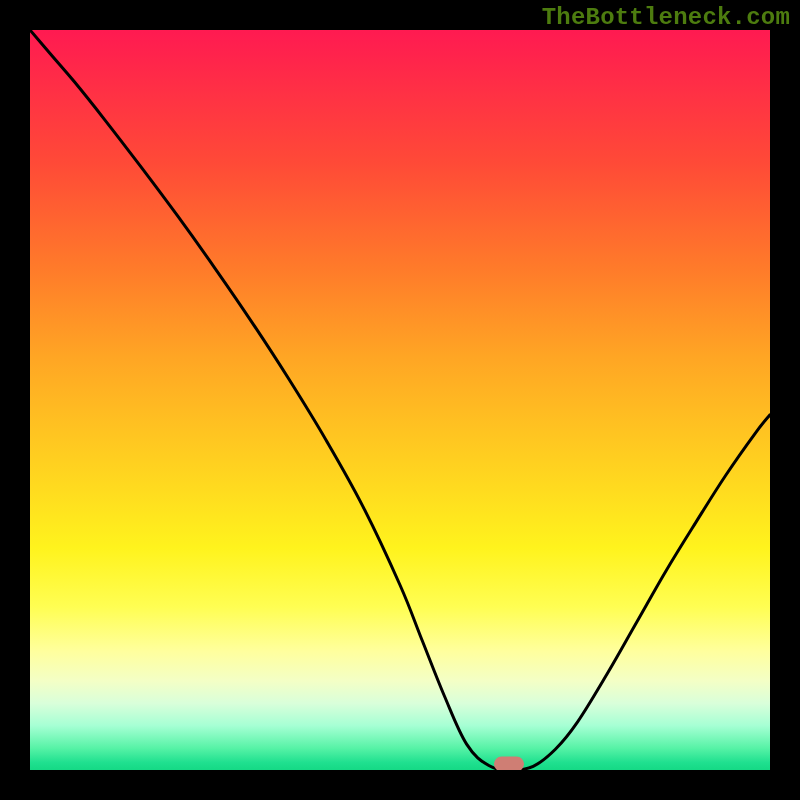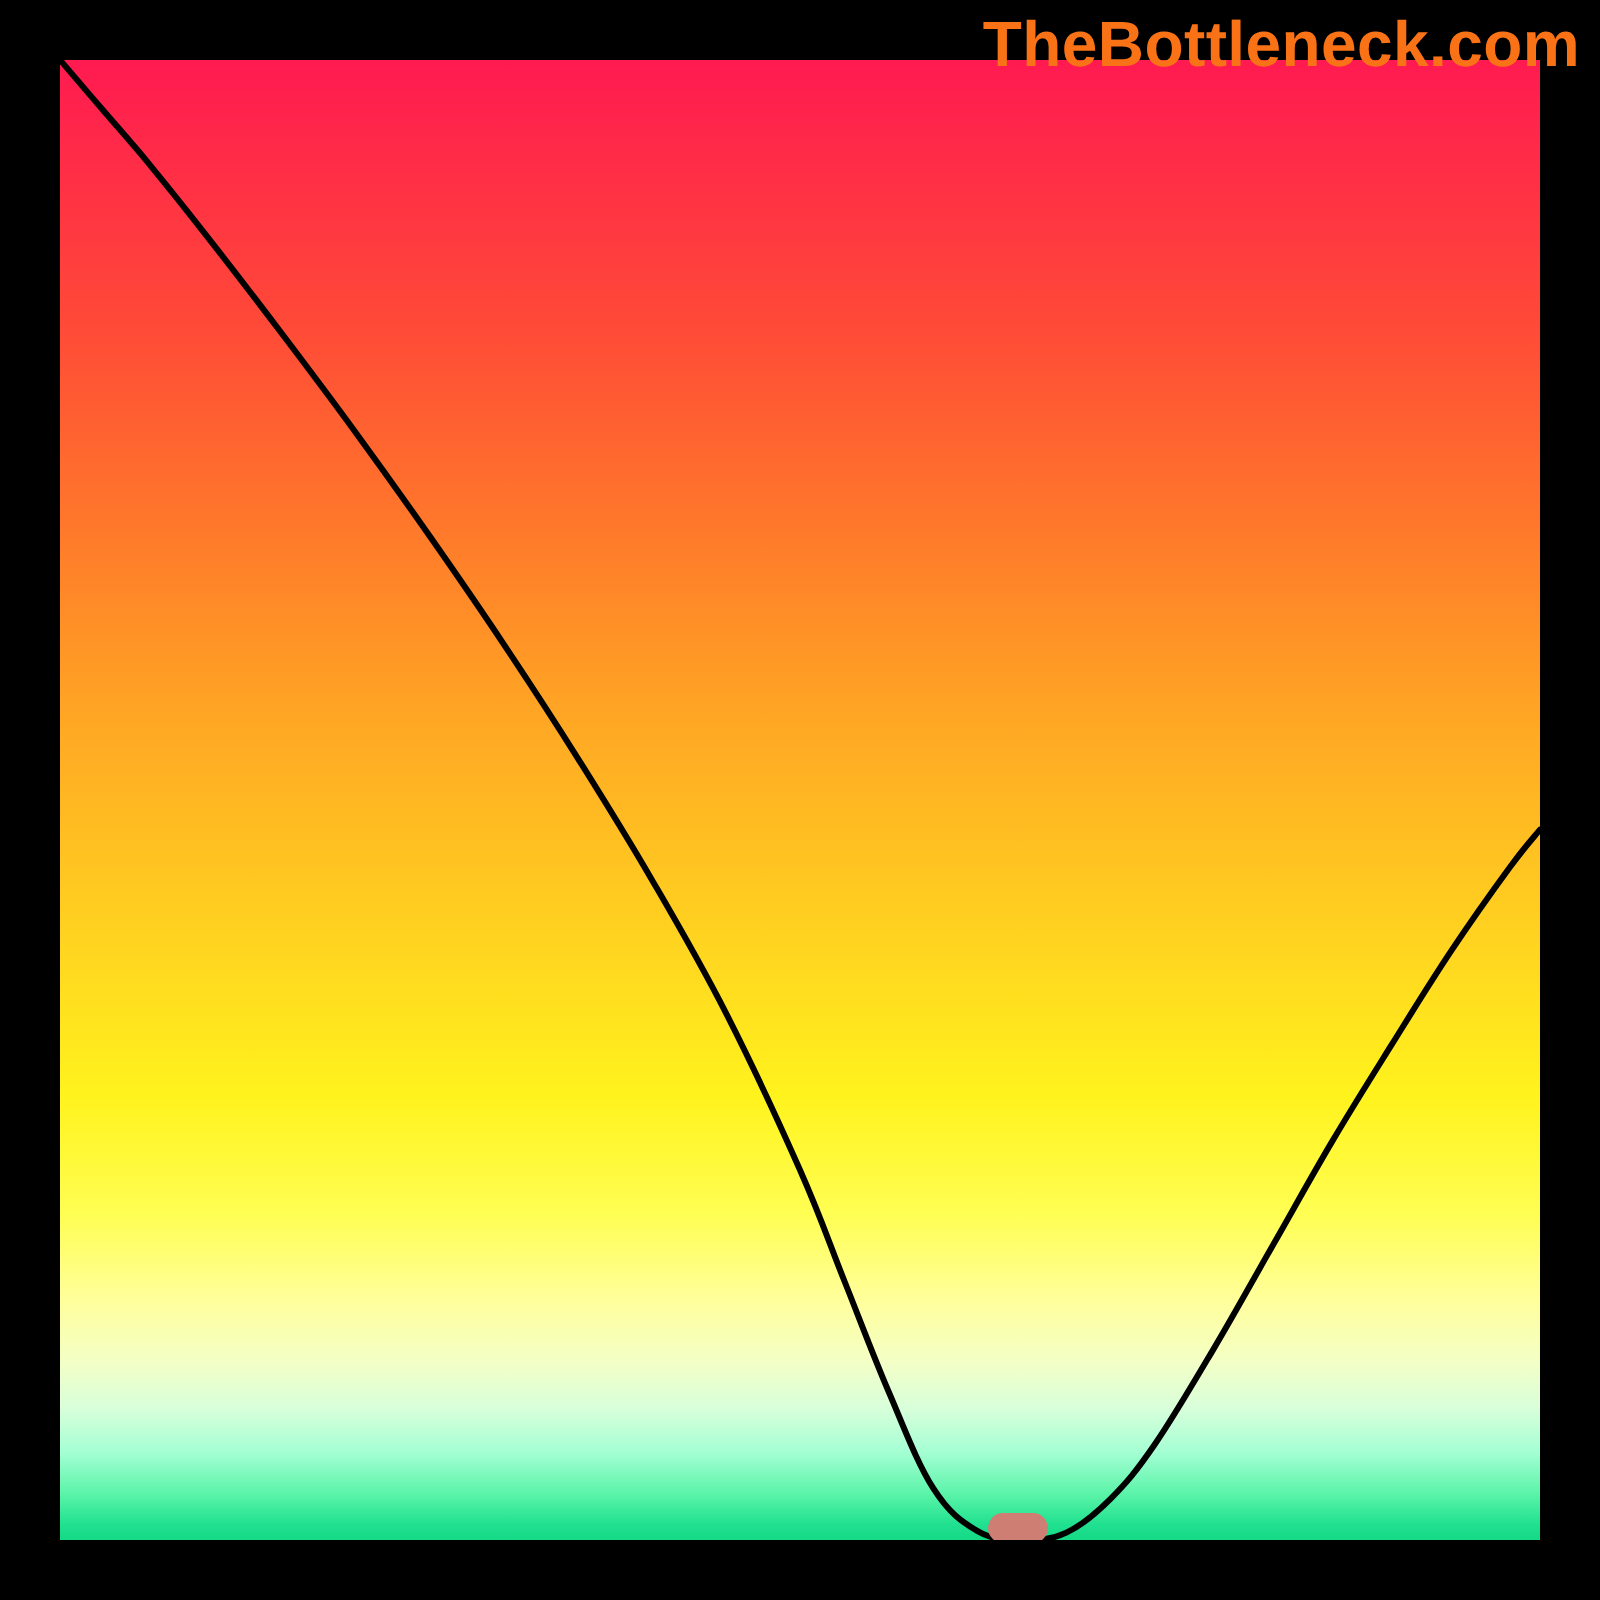--- a/index.html
+++ b/index.html
@@ -13,24 +13,24 @@
   .container {
     position: relative;
     width: 800px;
     height: 800px;
     background: #000;
   }
   .watermark {
     position: absolute;
     top: 4px;
     right: 10px;
-    font-family: Liberation Sans, sans-serif;
-    font-size: 32px;
+    font-family: Liberation Mono, monospace;
+    font-size: 24px;
     font-weight: 600;
-    color: #f97316;
+    color: #4d7c0f;
     letter-spacing: 0.2px;
     z-index: 10;
   }
   .plot {
     position: absolute;
     left: 30px;
     top: 30px;
     width: 740px;
     height: 740px;
     overflow: hidden;

